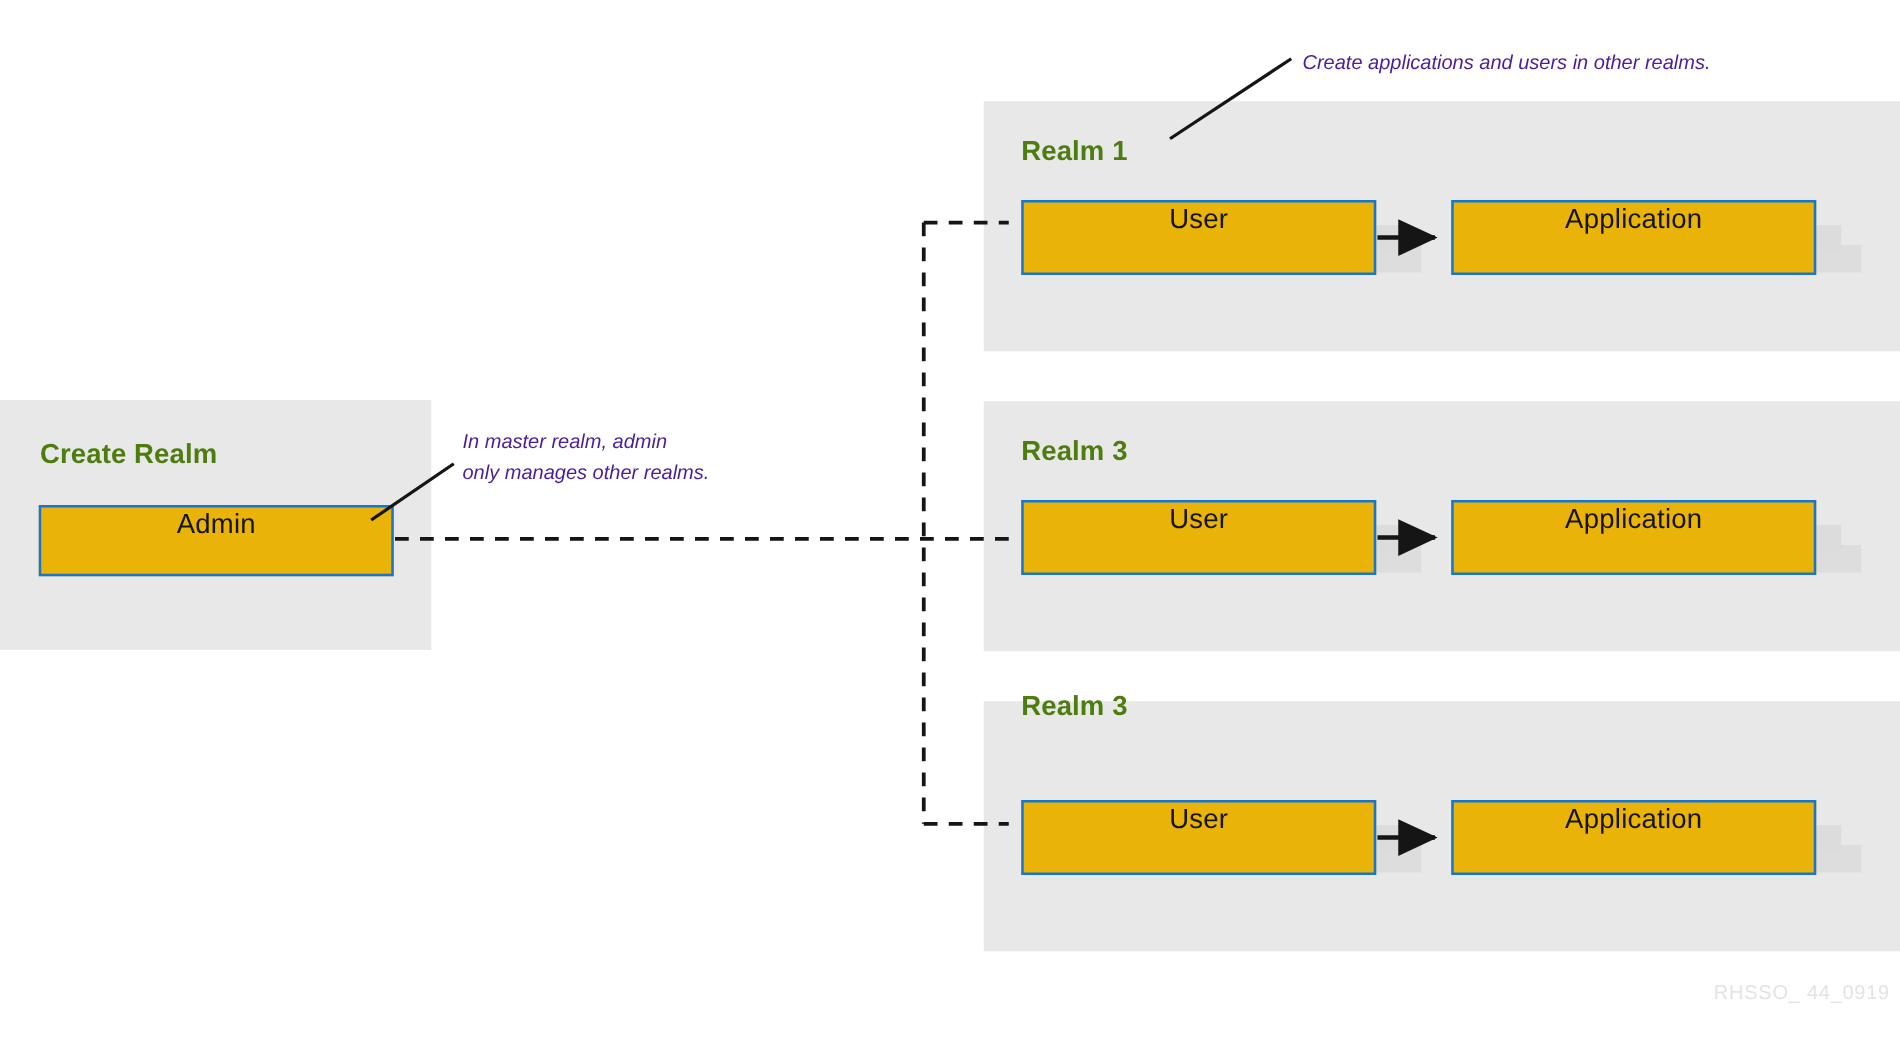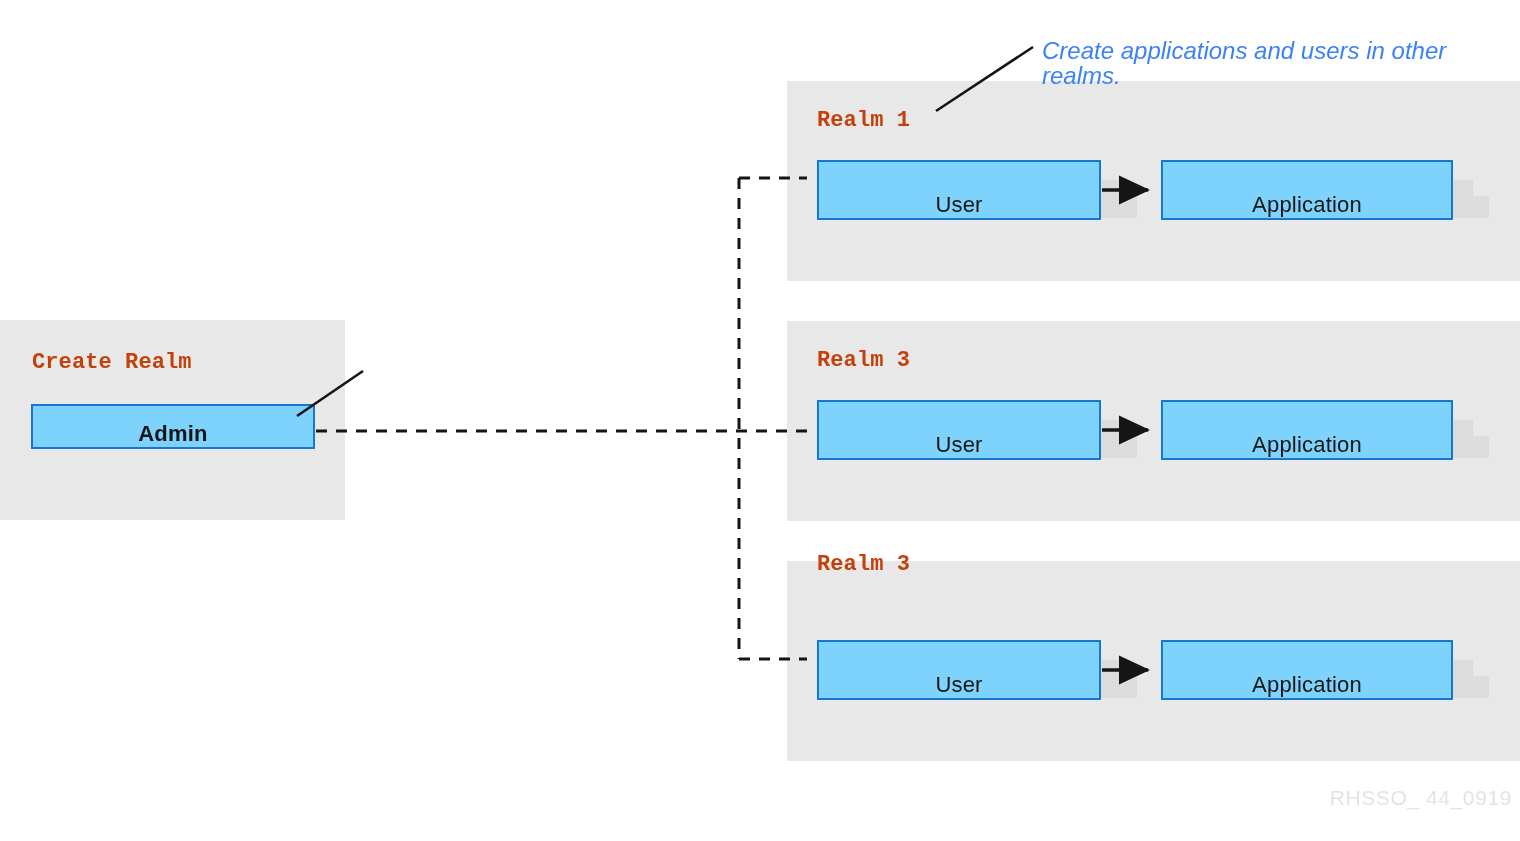--- a/index.html
+++ b/index.html
@@ -21,95 +21,94 @@
 
   
   .panel {
     position: absolute;
     background: #e8e8e8;
   }
   .panel-title {
     position: absolute;
     font-size: 22px;
     font-weight: bold;
-    color: #c2410c;
+    color: #4d7c0f;
     letter-spacing: 0.1px;
     white-space: nowrap;
-    font-family: Liberation Mono, monospace;
   }
 
   
   .node {
     position: absolute;
   }
   .node .shadow {
     position: absolute;
     background: #dcdcdc;
   }
   .node .shadow.s2 { background: #dddddd; }
   .node .face {
     position: absolute;
     left: 0;
     top: 0;
-    background: #7dd3fc;
+    background: #eab308;
     border: 2px solid #1777cf;
     box-sizing: border-box;
     display: flex;
-    align-items: flex-end;
+    align-items: flex-start;
     justify-content: center;
   }
   .node .label {
     font-size: 22px;
     color: #151515;
     letter-spacing: 0.2px;
     white-space: nowrap;
   }
 
   
   .callout {
     position: absolute;
     font-style: italic;
-    font-size: 24px;
+    font-size: 16px;
     line-height: 25px;
-    color: #3b82f6;
+    color: #4c1d95;
     white-space: pre-line;
   }
 
   
   #wires {
     position: absolute;
     left: 0;
     top: 0;
     width: 1520px;
     height: 841px;
     pointer-events: none;
   }
 
   
   .watermark {
     position: absolute;
     right: 8px;
     top: 786px;
-    font-size: 21px;
+    font-size: 16px;
     color: #e3e3e3;
     letter-spacing: 0.6px;
     white-space: nowrap;
   }
 </style>
 </head>
 <body>
 
 <div id="canvas">
 
   <div class="panel" style="left:0px; top:320px; width:345px; height:200px;"></div>
 
   <div class="panel-title" style="left:32px; top:350px;">Create Realm</div>
 
   <div class="node" style="left:31px; top:404px; width:284px; height:57px;">
-    <div class="face" style="width:284px; height:45px;font-weight:bold;">
+    <div class="face" style="width:284px; height:57px;">
       <span class="label">Admin</span>
     </div>
   </div>
 
   <div class="panel" style="left:787px; top:81px; width:733px; height:200px;"></div>
 
   <div class="panel-title" style="left:817px; top:108px;">Realm 1</div>
 
   <div class="node" style="left:817px; top:160px; width:284px; height:60px;">
     <div class="shadow s2" style="left:36px; top:36px; width:284px; height:22px;"></div>
@@ -186,18 +185,20 @@
       <path d="M1102,430 L1148,430" marker-end="url(#arrowhead)"></path>
       <path d="M1102,670 L1148,670" marker-end="url(#arrowhead)"></path>
     </g>
 
     <g stroke="#151515" stroke-width="2.6" fill="none">
       <path d="M297,416 L363,371"></path>
       <path d="M936,111 L1033,47"></path>
     </g>
   </svg>
 
+  <div class="callout" style="left:370px; top:341px; width:300px;">In master realm, admin
+only manages other realms.</div>
 
   <div class="callout" style="left:1042px; top:38px; width:450px;">Create applications and users in other realms.</div>
 
   <div class="watermark">RHSSO_ 44_0919</div>
 
 </div>
 
 </body></html>

